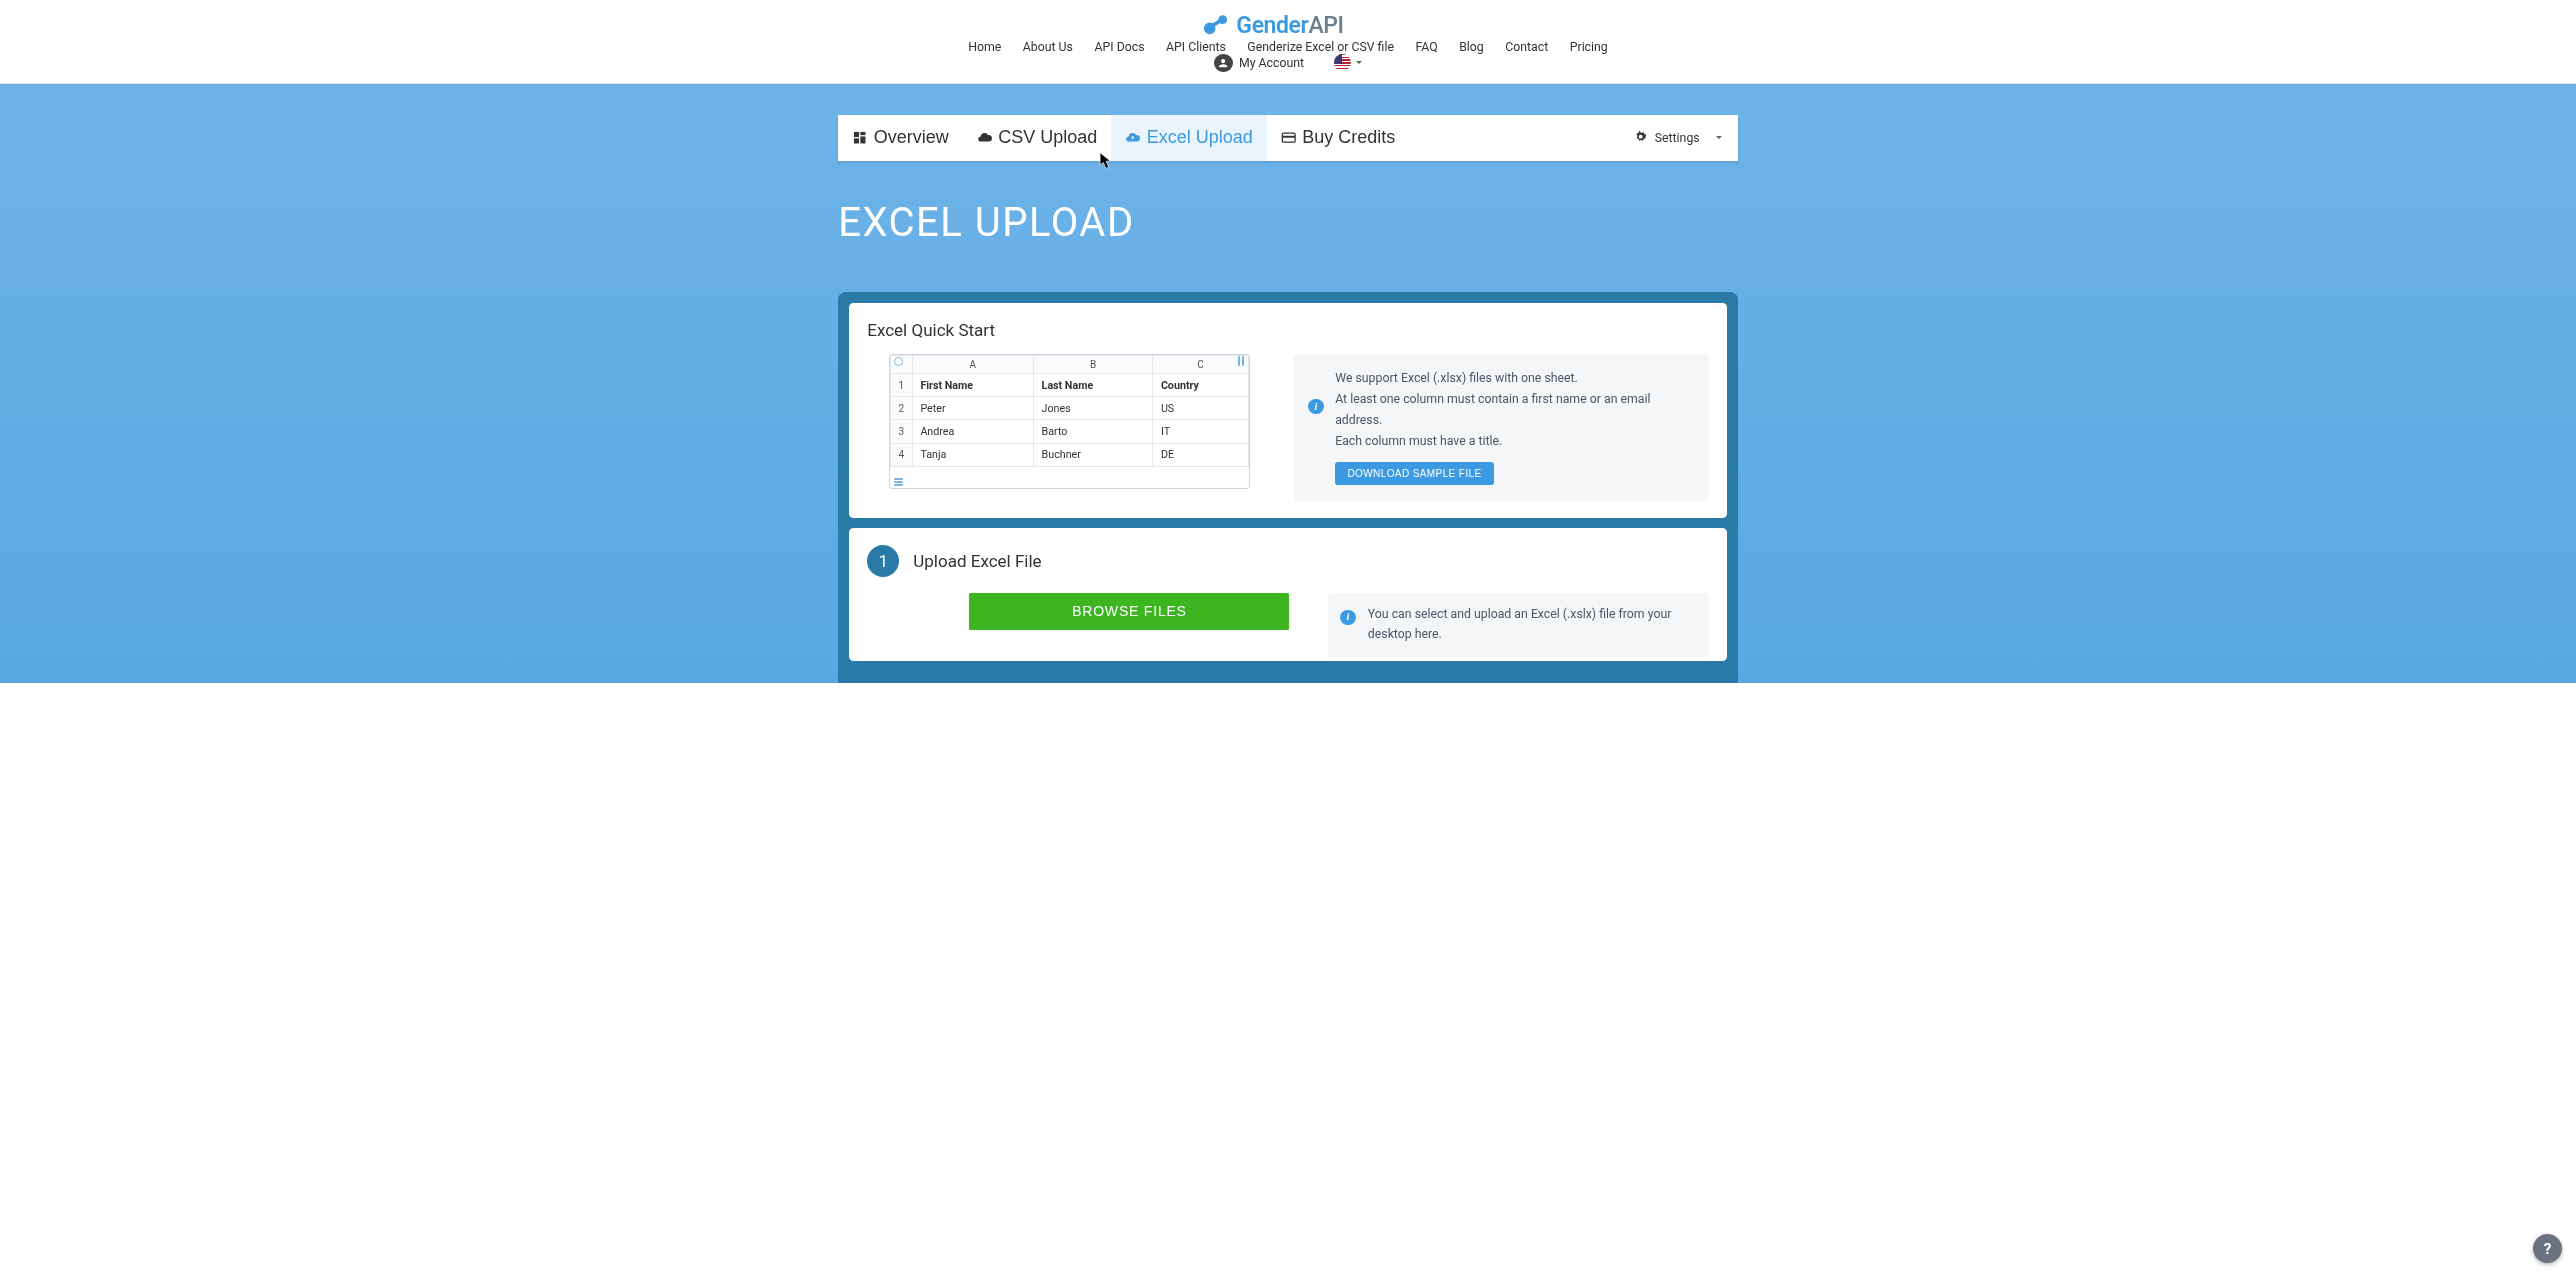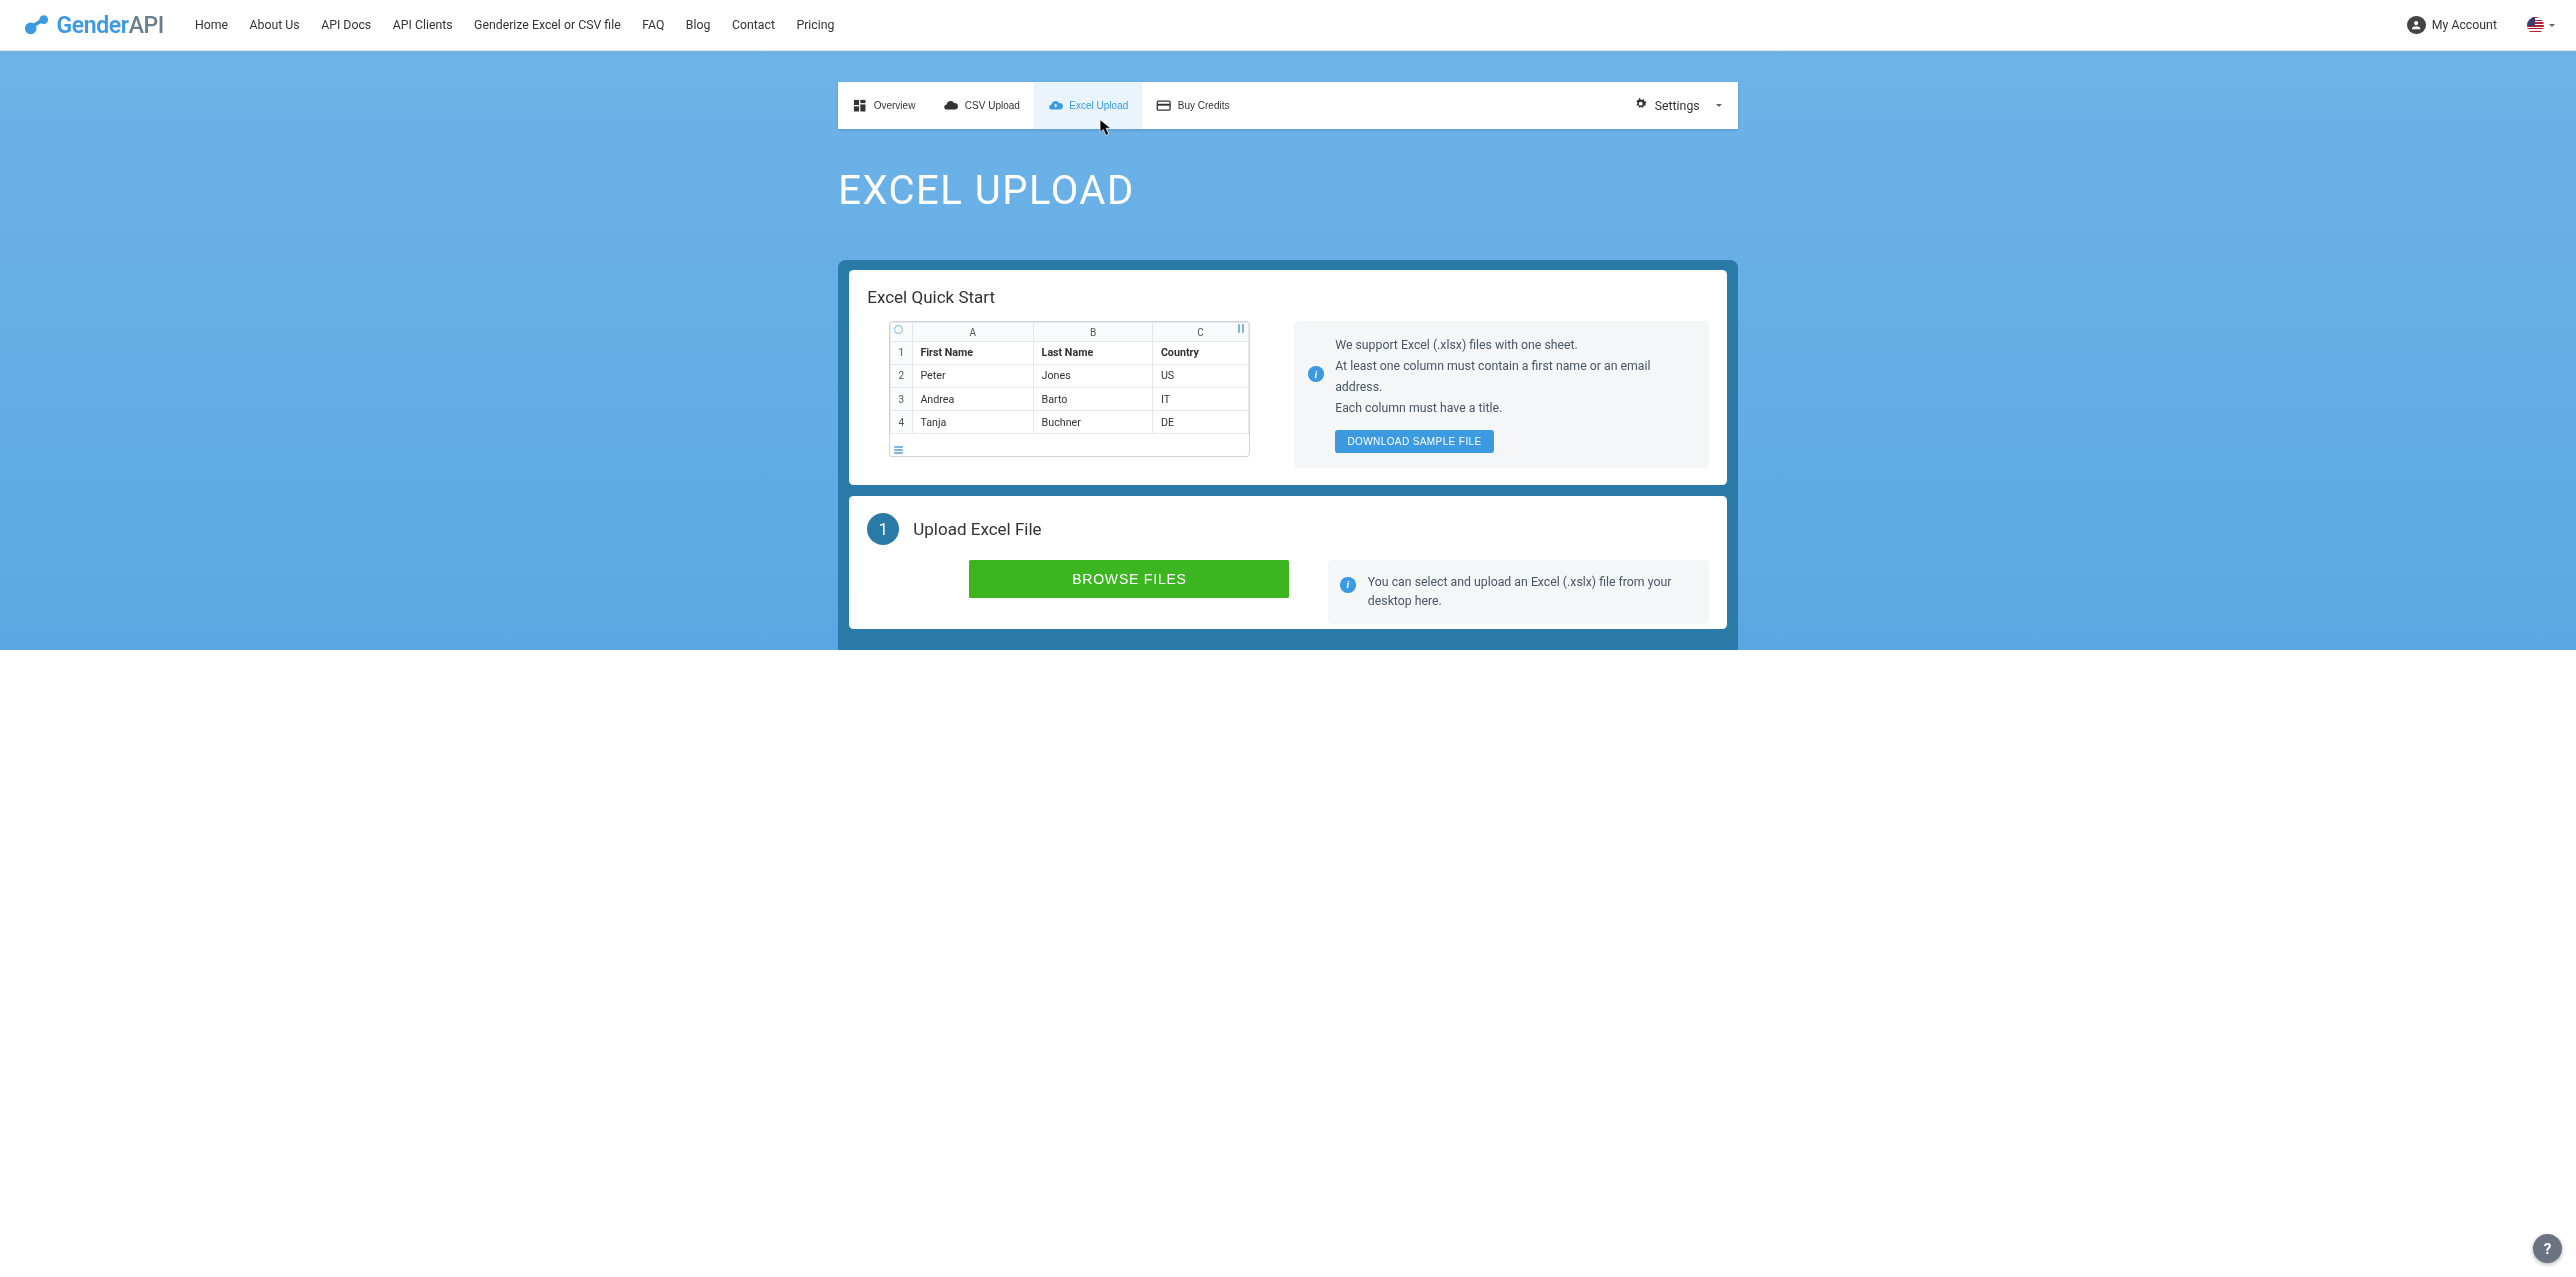--- a/index.html
+++ b/index.html
@@ -1,19 +1,19 @@
 <!DOCTYPE html>
 <html style="font-size:12.3px"><head>
 <meta charset="utf-8">
 <style>
 * { margin: 0; padding: 0; box-sizing: border-box; }
 body { font-family: -apple-system, BlinkMacSystemFont, "Segoe UI", Roboto, "Helvetica Neue", Arial, sans-serif; background: #fff; color: #333; }
 
 
-.header { display: flex; align-items: center; padding: 10.7px 21.5px; border-bottom: 0.8px solid #e5e7eb; background: #fff; }
+.header { display: flex; align-items: center; padding: 10.7px 21.5px; border-bottom: 0.8px solid #e5e7eb; background: #fff; flex-direction: column; }
 .logo { display: flex; align-items: center; gap: 6.1px; margin-right: 31px; }
 .logo-icon { width: 29px; height: 29px; }
 .logo-text { font-size: 23px; font-weight: 600; color: #3b9ae1; letter-spacing: -0.4px; }
 .logo-text .api { color: #6b7e8f; font-weight: 500; }
 .nav { display: flex; gap: 21.5px; flex: 1; }
 .nav a { color: #333; text-decoration: none; font-size: 12.3px; }
 .header-right { display: flex; align-items: center; gap: 30px; }
 .account { display: flex; align-items: center; gap: 6.1px; color: #333; font-size: 12.3px; }
 .account-icon { width: 18.4px; height: 18.4px; background: #444; border-radius: 50%; display: flex; align-items: center; justify-content: center; }
 .account-icon svg { fill: #fff; width: 12.3px; height: 12.3px; }
@@ -22,21 +22,21 @@
 .flag::before { content: ''; position: absolute; top: 0; left: 0; width: 46%; height: 54%; background: #3c3b6e; }
 .caret { width: 0; height: 0; border-left: 3.8px solid transparent; border-right: 3.8px solid transparent; border-top: 3.8px solid #666; }
 
 
 .hero { background: linear-gradient(180deg, #6db3e8 0%, #5aa8e3 100%); padding: 31px 0 0; }
 .container { max-width: 921px; margin: 0 auto; padding: 0 10.7px; }
 .page-title { color: #fff; font-size: 32px; font-weight: 400; letter-spacing: 0.8px; margin-bottom: 21.5px; }
 
 
 .tabs-bar { background: #fff; display: flex; align-items: stretch; box-shadow: 0 1.5px 3.1px rgba(0,0,0,0.1); position: relative; }
-.tab { display: flex; align-items: center; gap: 6.1px; padding: 2px 14px; color: #333; cursor: pointer; font-size: 10px; border: none; background: transparent; }
+.tab { display: flex; align-items: center; gap: 6.1px; padding: 2px 14px; color: #333; cursor: pointer; font-size: 18px; border: none; background: transparent; }
 .tab.active { background: #eaf4fc; color: #3b9ae1; }
 .tab.active svg { fill: #3b9ae1; }
 .tab svg { fill: #333; width: 15.4px; height: 15.4px; }
 .tab-icon { display: inline-flex; }
 .tabs-bar .spacer { flex: 1; }
 .settings-btn { display: flex; align-items: center; gap: 6.1px; padding: 14px 15.4px; cursor: pointer; font-size: 12.3px; color: #333; }
 .settings-btn svg { fill: #333; width: 15.4px; height: 15.4px; }
 
 .section-title { color: #fff; font-size: 40px; font-weight: 400; letter-spacing: 1.5px; margin: 38px 0 46px; }
 

